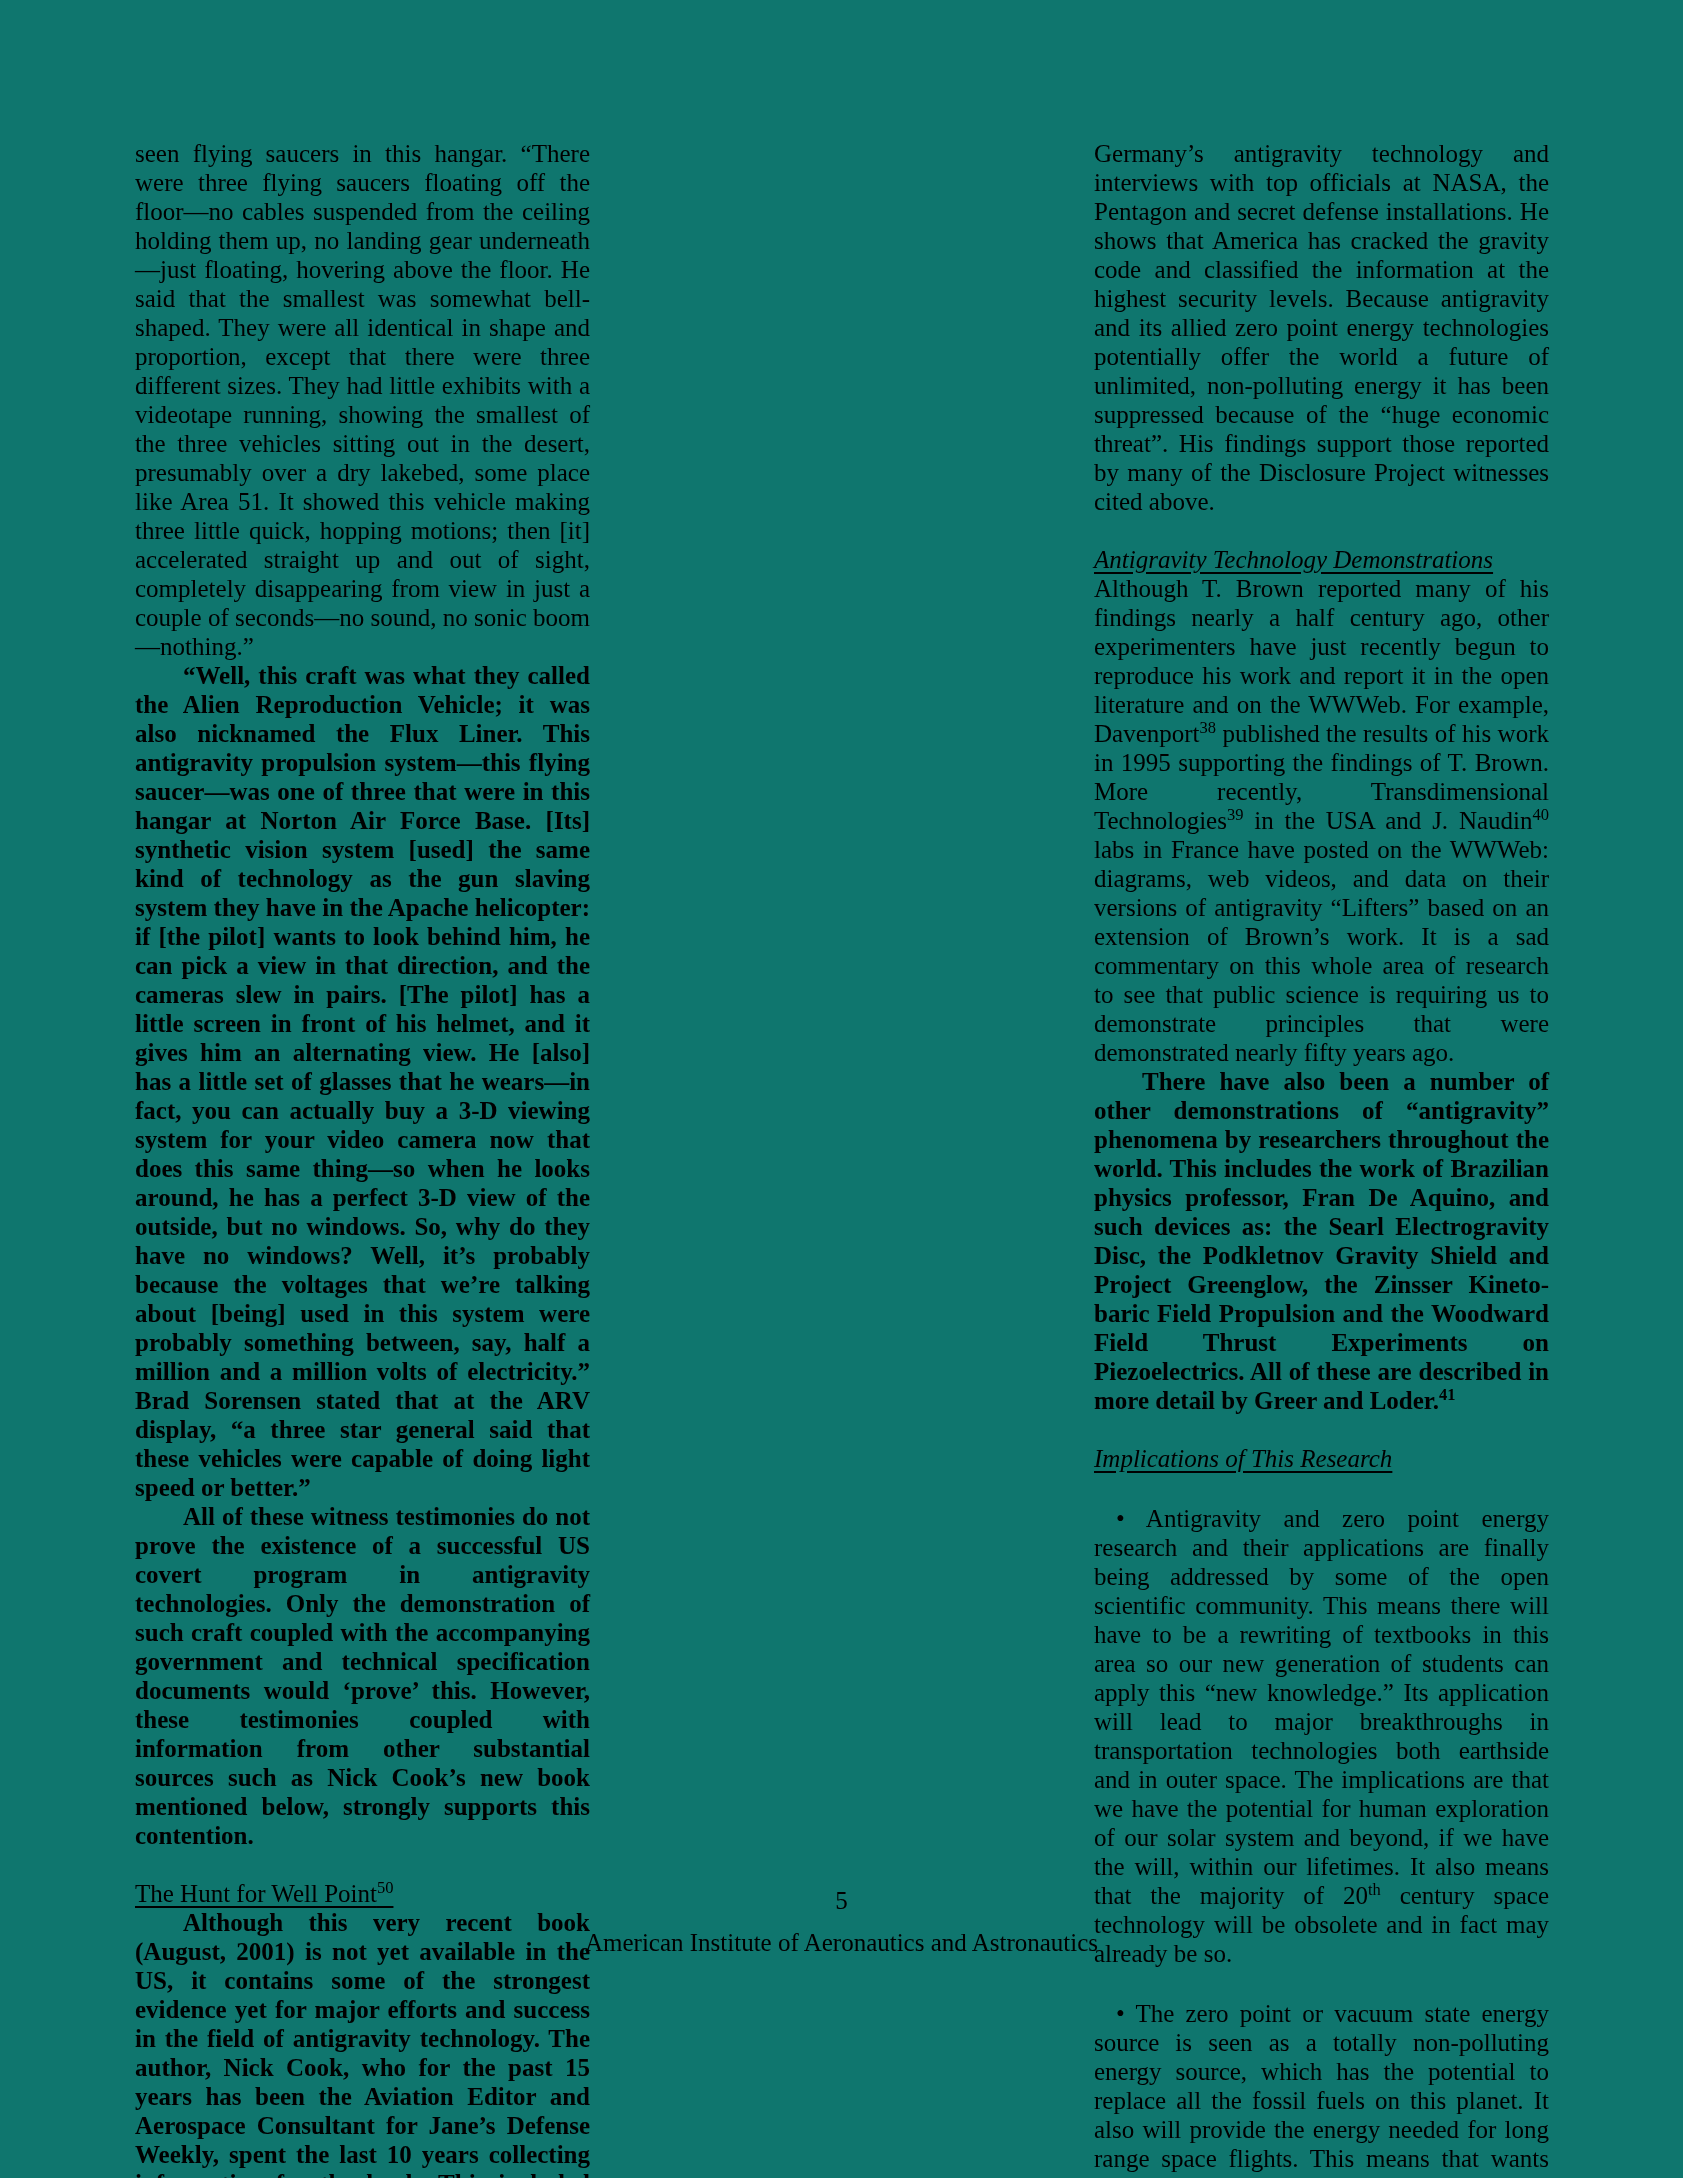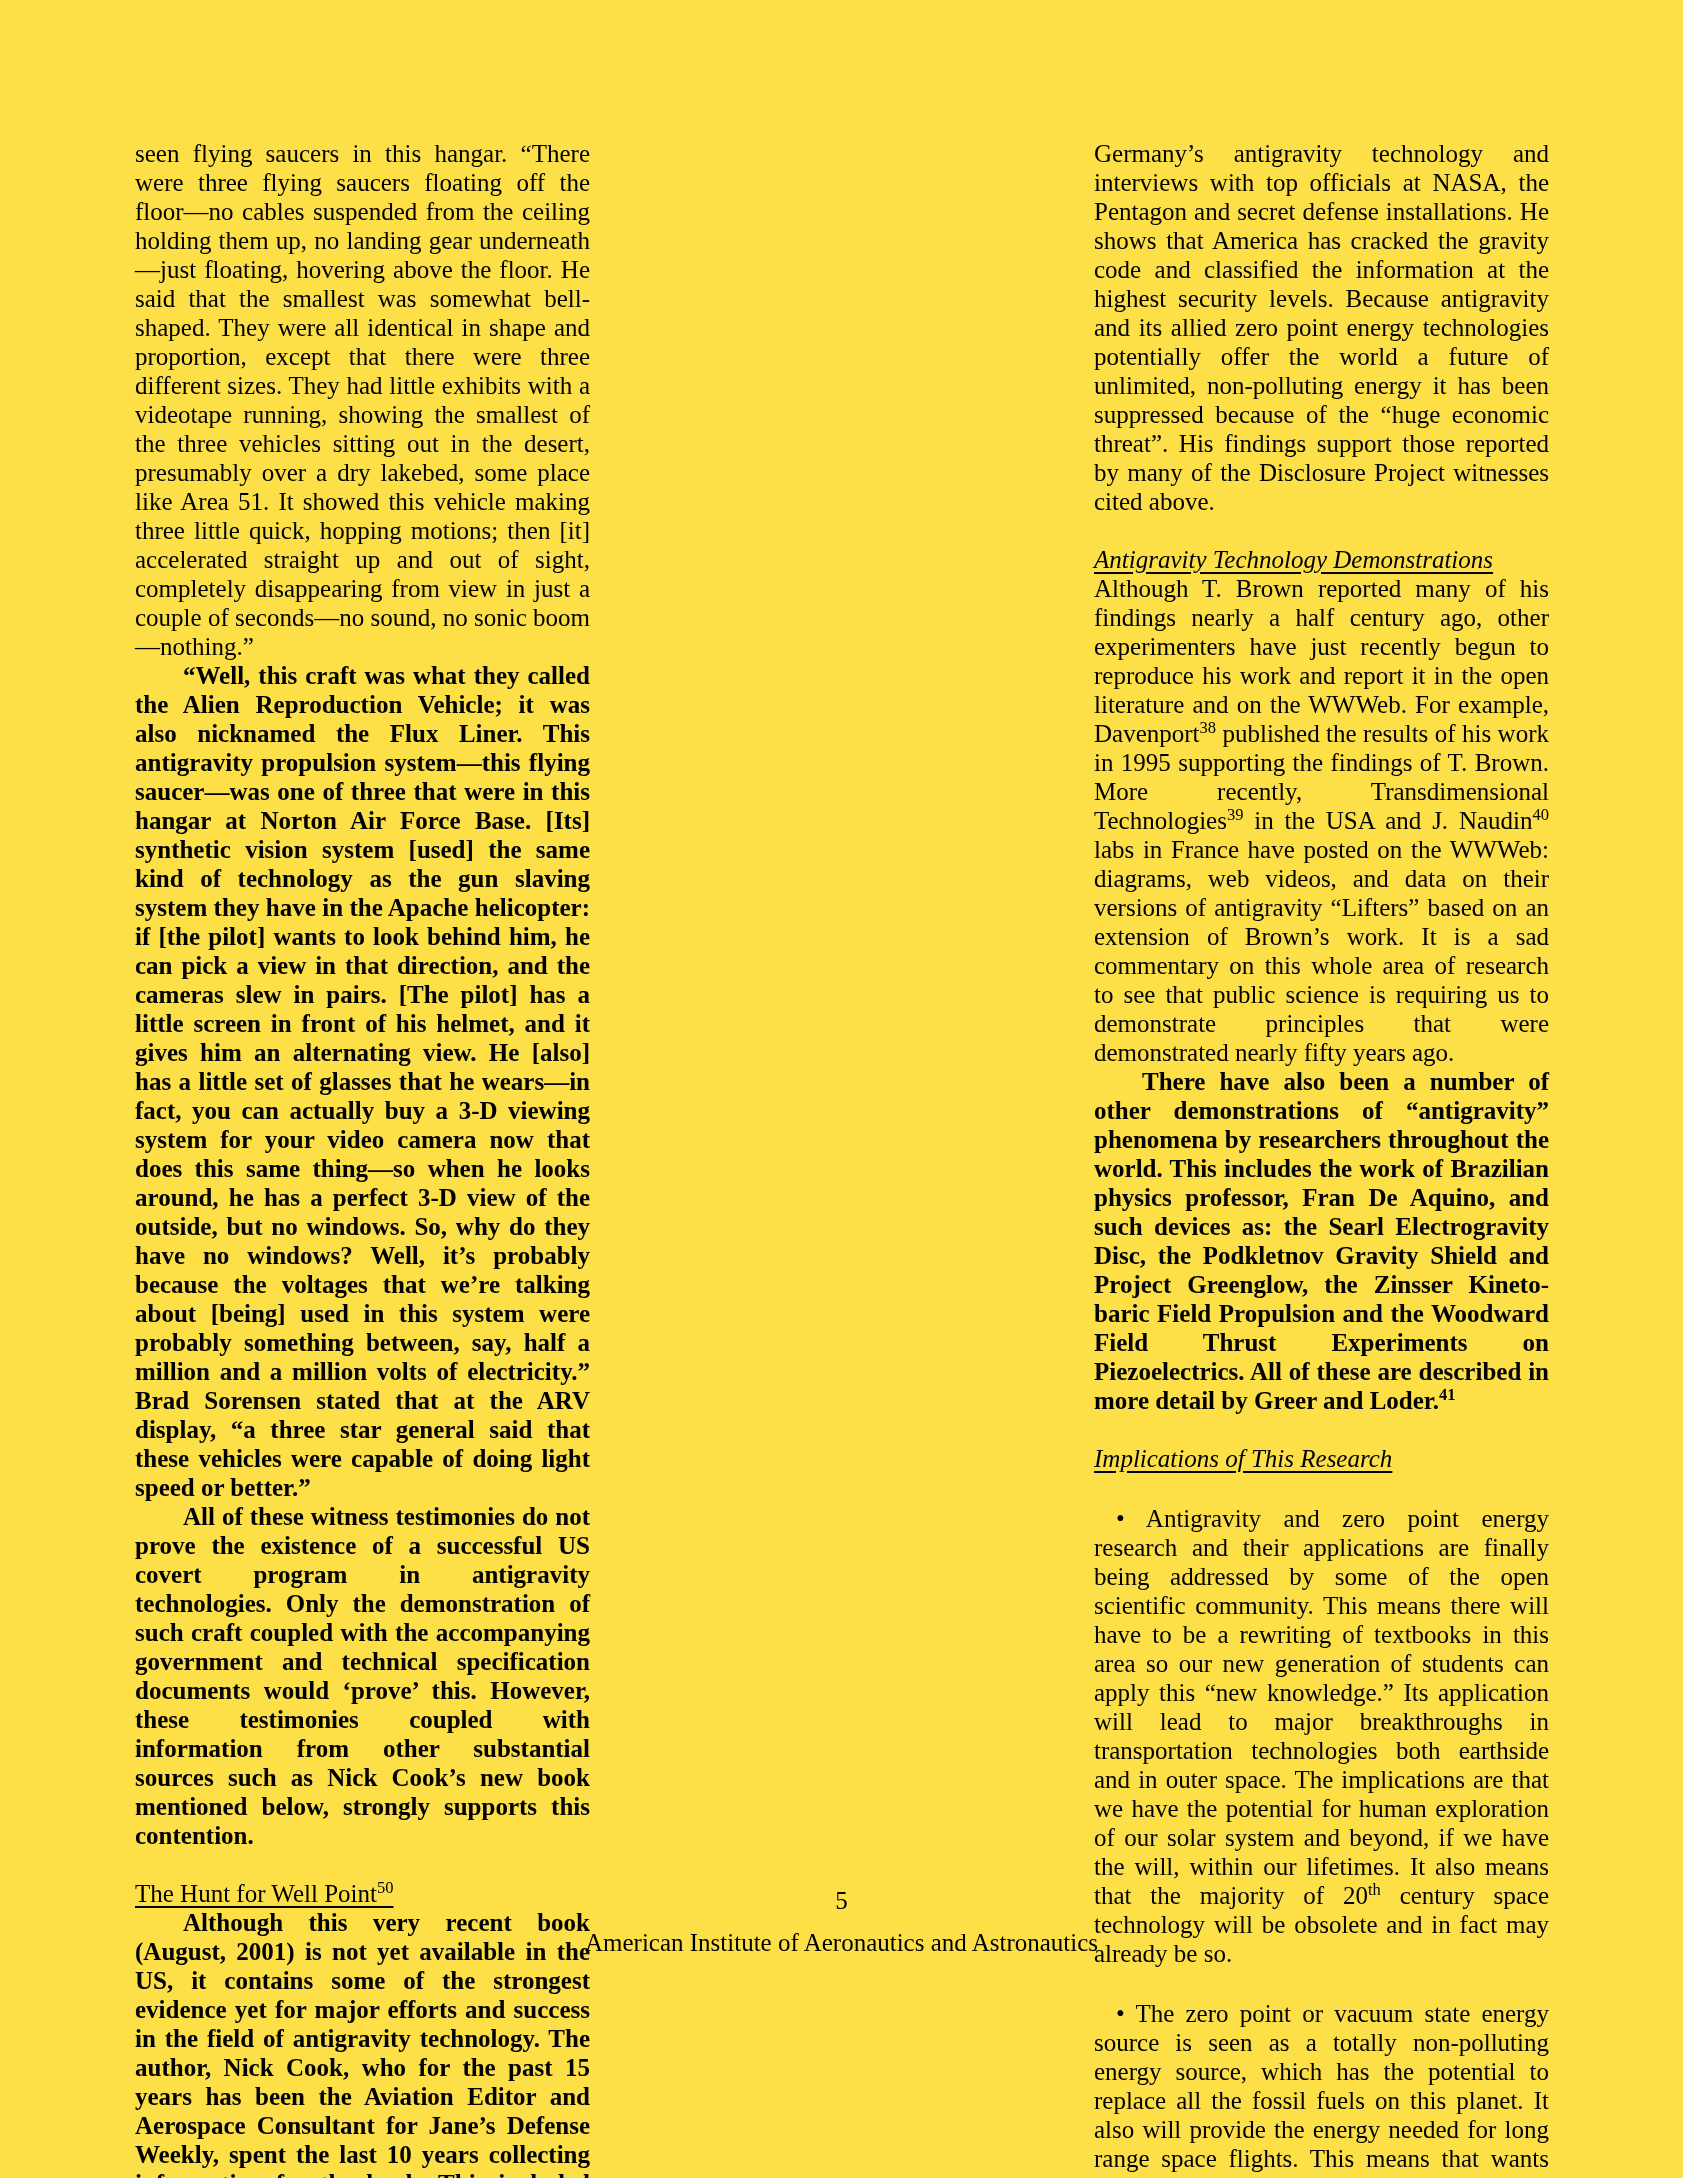--- a/index.html
+++ b/index.html
@@ -13,21 +13,21 @@
     font-family: "Liberation Serif", "DejaVu Serif", serif;
     color: #000000;
     position: relative;
     overflow: hidden;
   }
   .page {
     position: absolute;
     left: 0; top: 0;
     width: 1683px;
     height: 2178px;
-    background: #fde047;
+    background: #0f766e;
   }
   .content {
     position: absolute;
     left: 135px;
     top: 139px;
     width: 1414px;
     display: flex;
     flex-direction: row;
     justify-content: space-between;
     align-items: flex-start;

